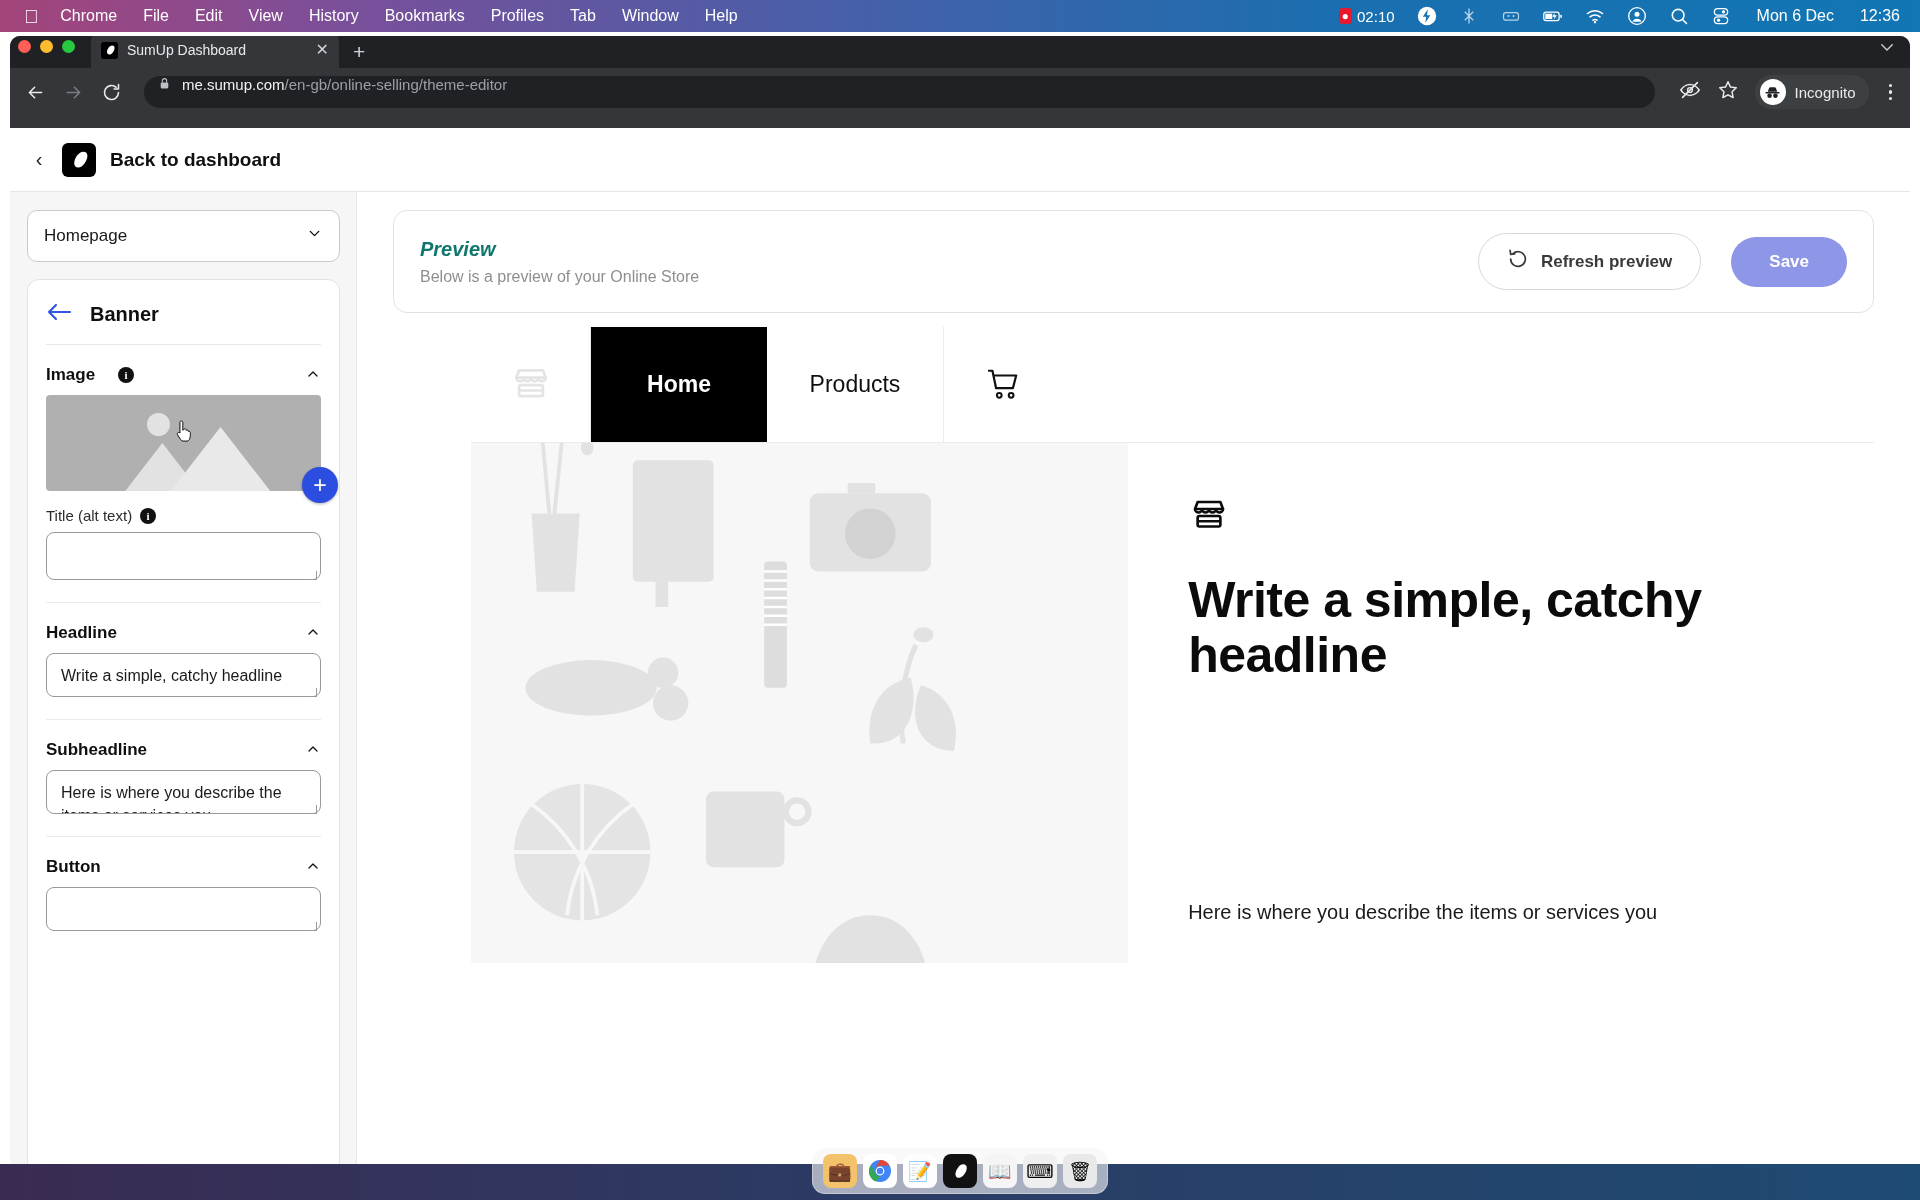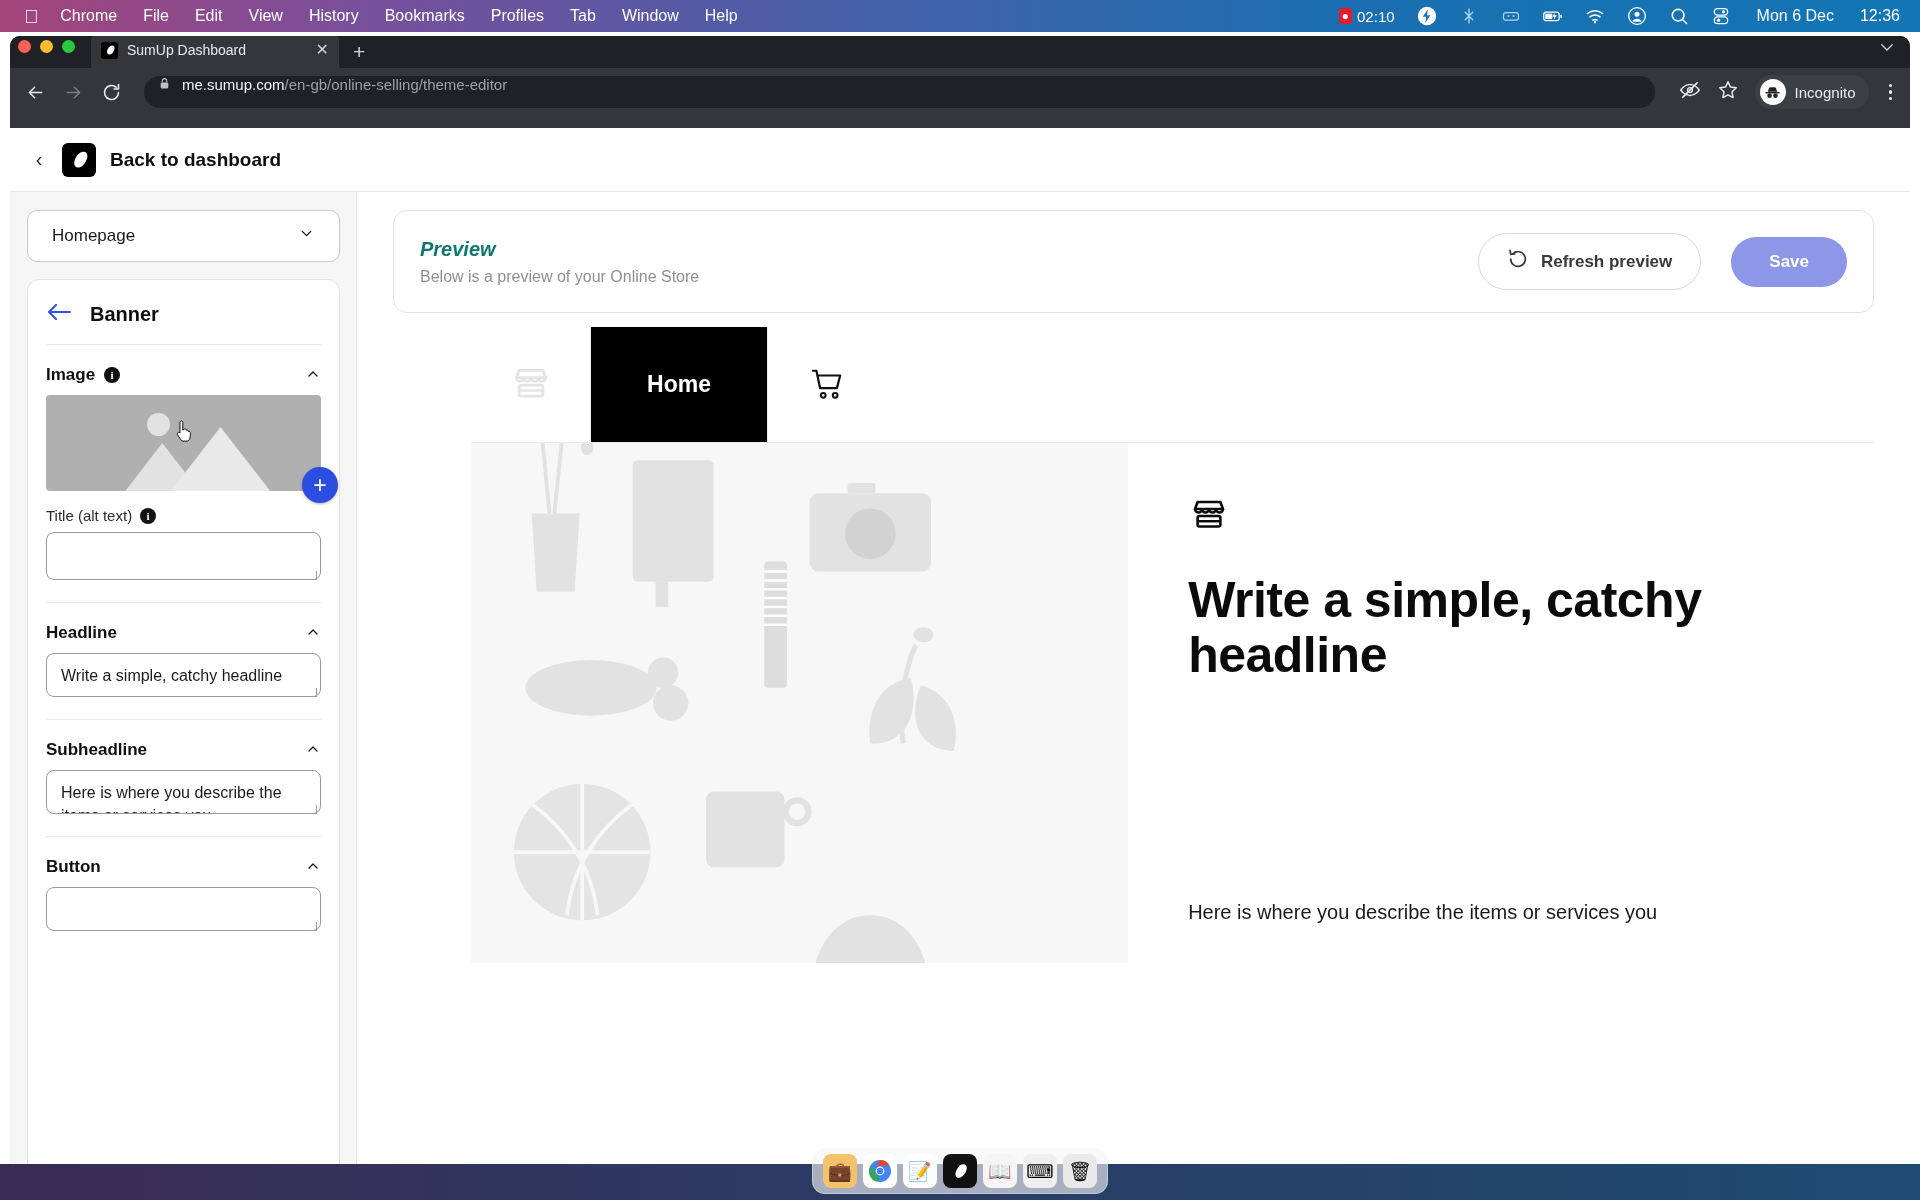--- a/index.html
+++ b/index.html
@@ -108,33 +108,33 @@
   .body-split { display:flex; height: calc(100% - 64px); }
 
   
   .leftcol {
     width: 347px; background: #f6f6f6; border-right: 1px solid #e6e6e6;
     padding: 18px 16px 0 17px; overflow: hidden; position: relative;
   }
   .page-select {
     height: 52px; background:#fff; border: 1px solid #c9c9c9; border-radius: 10px;
     display:flex; align-items:center; justify-content: space-between;
-    padding: 0 24px; font-size: 17px; color:#1a1a1a; cursor:pointer;
+    padding: 0 16px; font-size: 17px; color:#1a1a1a; cursor:pointer;
   }
   .panel-card {
     margin-top: 17px; background:#fff; border:1px solid #e2e2e2; border-radius: 12px;
     padding: 0 18px; height: calc(100% - 90px); overflow: hidden;
   }
   .panel-head { display:flex; align-items:center; gap: 18px; padding: 22px 0 18px; }
   .back-arrow { color:#3355e0; font-size: 22px; line-height:1; cursor:pointer;}
   .panel-title { font-size: 20px; font-weight: bold; color:#0f0f0f;text-align:right; }
   .divider { height:1px; background:#e8e8e8; }
   .sect { padding: 14px 0 0; }
   .sect-head { display:flex; align-items:center; justify-content:space-between; padding: 6px 0 10px; cursor:pointer;}
-  .sect-label { display:flex; align-items:center; gap: 9px; font-size: 17px; font-weight: bold; color:#0f0f0f; }
+  .sect-label { display:flex; align-items:center; gap: 23px; font-size: 17px; font-weight: bold; color:#0f0f0f; }
   .info-i {
     width: 16px; height:16px; border-radius:50%; background:#111; color:#fff;
     font-size: 11px; font-weight:bold; display:flex; align-items:center; justify-content:center;
     font-family: "Liberation Serif", serif;
   }
   .caret { color:#111; font-size: 13px; }
   .img-drop {
     position: relative; height: 96px; background:#b0b0b0; border-radius: 4px; overflow:hidden;
     cursor: pointer;
   }
@@ -513,20 +513,21 @@
           <div class="store-nav">
             <div class="sn-logo">
               <svg width="44" height="44" viewBox="0 0 24 24">
                 <path d="M4 8l1.5-4h13L20 8z" stroke="#e4e4e4" stroke-width="1.5" fill="none" stroke-linejoin="round"></path>
                 <path d="M4 8c0 1.2 1 2 2 2s2-.8 2-2c0 1.2 1 2 2 2s2-.8 2-2c0 1.2 1 2 2 2s2-.8 2-2c0 1.2 1 2 2 2s2-.8 2-2" stroke="#e4e4e4" stroke-width="1.4" fill="none"></path>
                 <rect x="5.5" y="12" width="13" height="6" rx="1" stroke="#e4e4e4" stroke-width="1.5" fill="none"></rect>
                 <path d="M5.5 15h13" stroke="#e4e4e4" stroke-width="1.4"></path>
               </svg>
             </div>
             <div class="sn-tab active">Home</div>
+            <div class="sn-tab">Products</div>
             <div class="sn-cart">
               <svg width="38" height="38" viewBox="0 0 24 24">
                   <path d="M2.5 3h2.2l2.3 11h10.6l2.1-8H6.2" stroke="#111" stroke-width="1.4" fill="none" stroke-linecap="round" stroke-linejoin="round"></path>
                   <circle cx="9" cy="18.5" r="1.5" stroke="#111" stroke-width="1.3" fill="none"></circle>
                   <circle cx="16.5" cy="18.5" r="1.5" stroke="#111" stroke-width="1.3" fill="none"></circle>
                 </svg>
             </div>
           </div>
 
           <div class="store-body">

